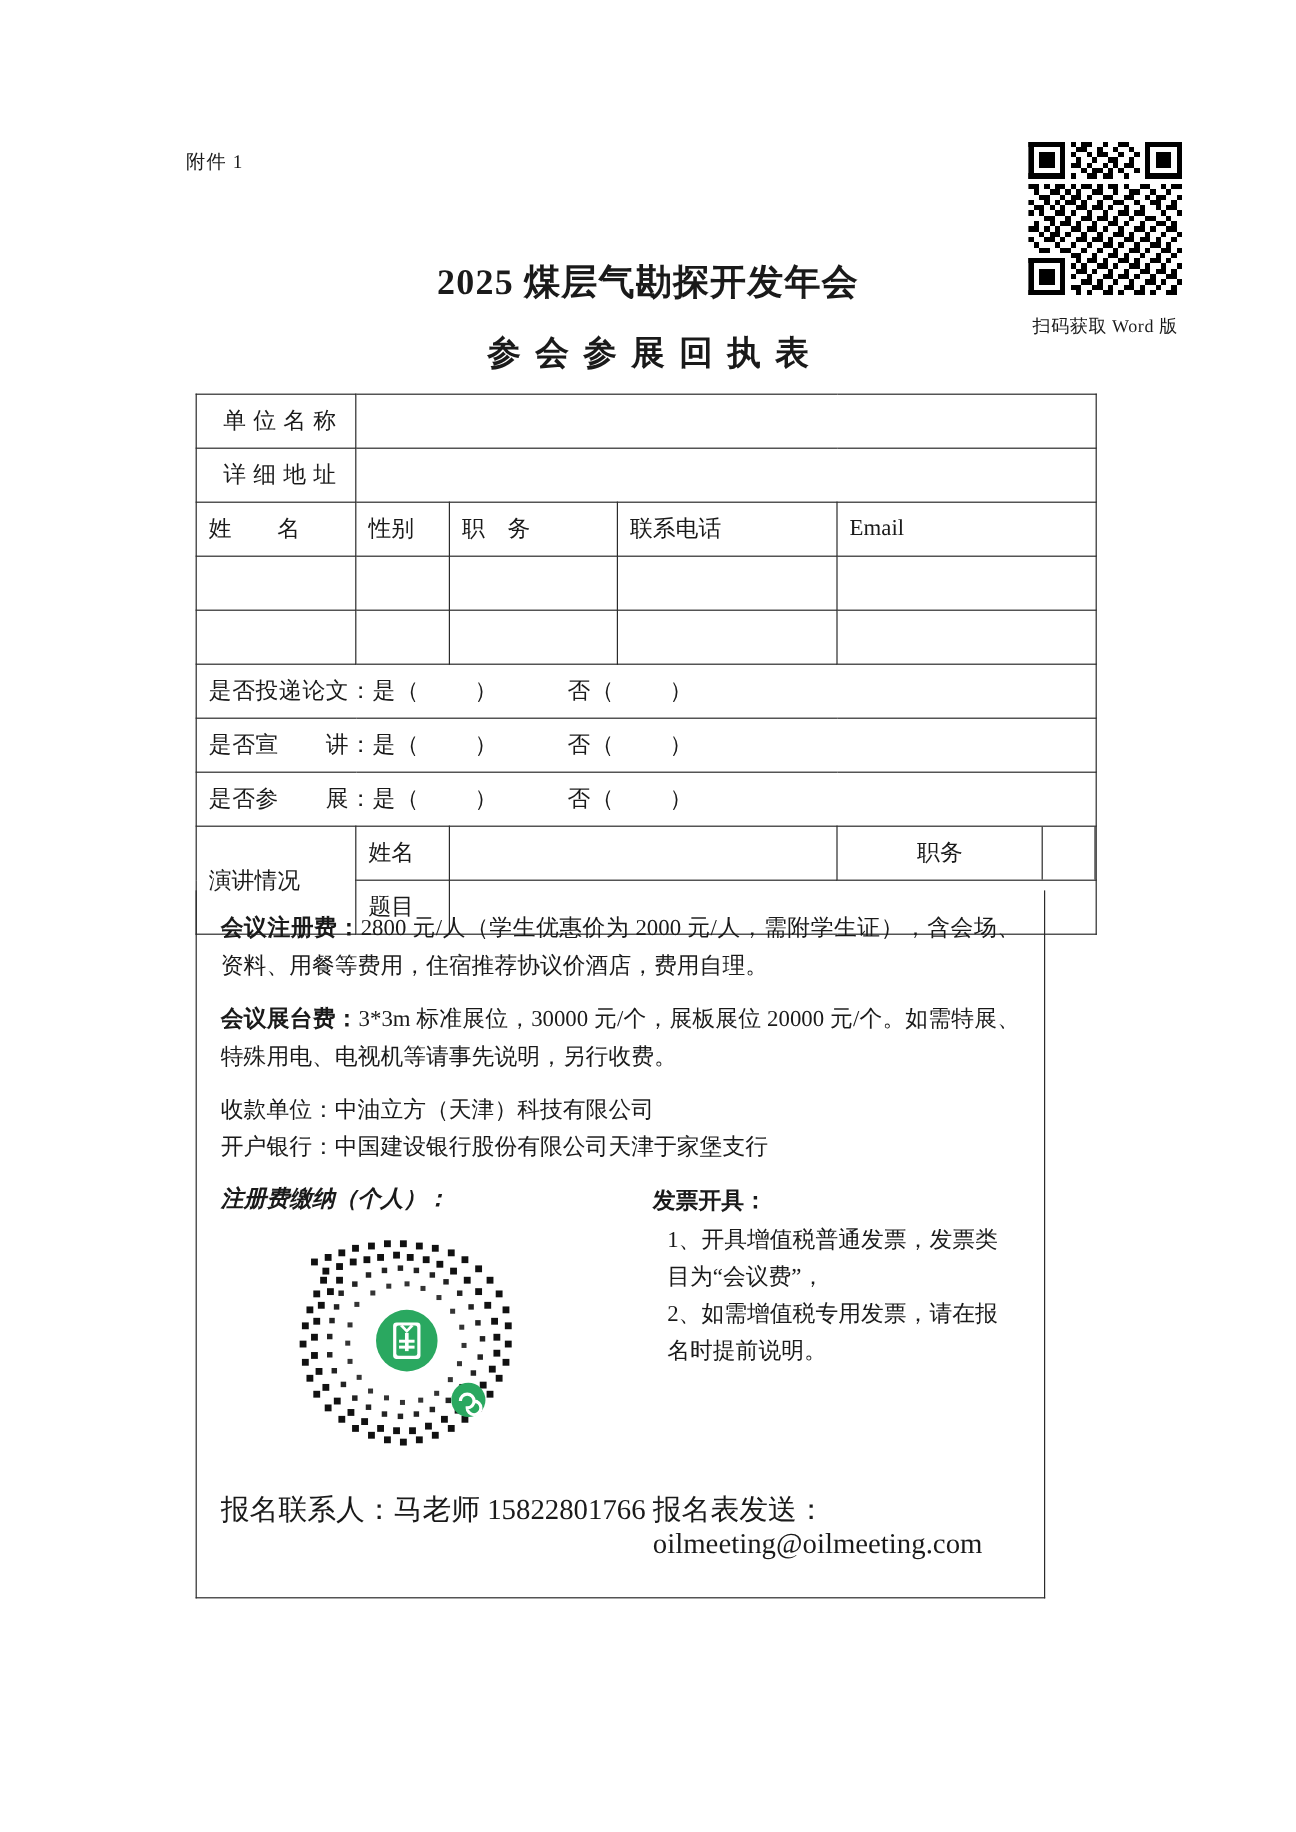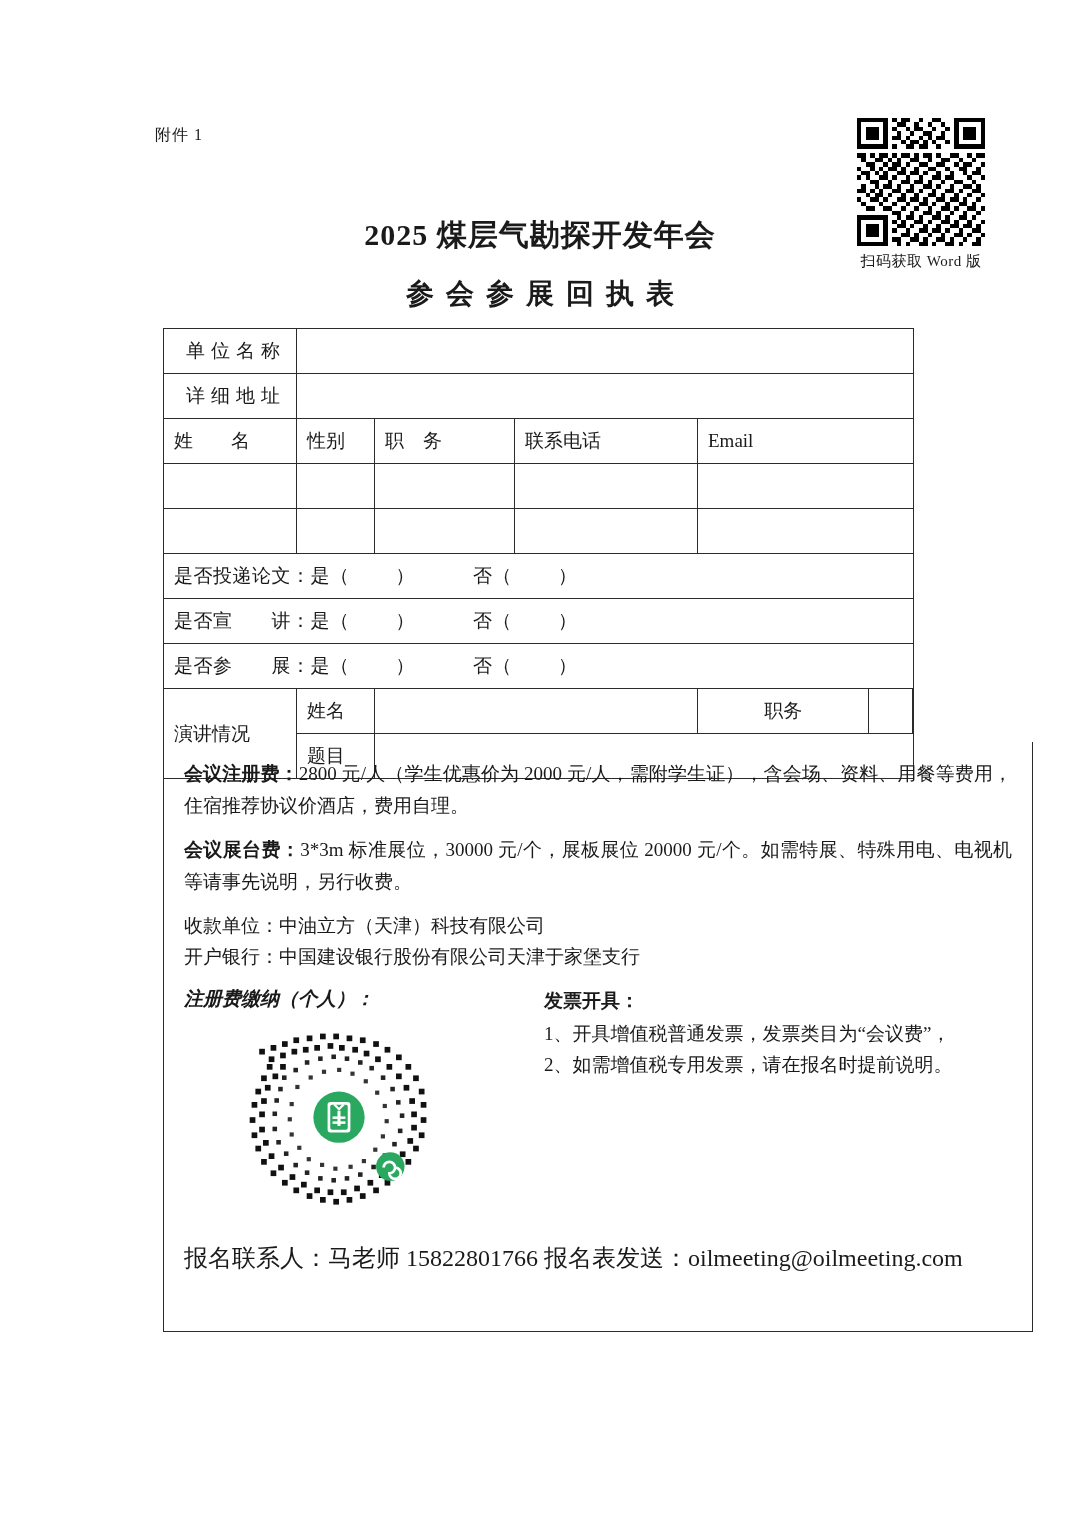--- a/index.html
+++ b/index.html
@@ -37,21 +37,21 @@
     width: 128px;
     text-align: center;
   }
   .qr-top .qrbox {
     width: 128px;
     height: 128px;
     display: block;
   }
   .qr-top .qrcap {
     font-size: 15px;
-    margin-top: 6px;
+    margin-top: 17px;
     white-space: nowrap;
     letter-spacing: 0.5px;
   }
   .title1 {
     position: absolute;
     left: 0; right: 0;
     top: 215px;
     text-align: center;
     font-size: 30px;
     font-weight: bold;
@@ -98,21 +98,21 @@
   }
   .qline .sp { display:inline-block; width: 46px; }
   .qline .sp2 { display:inline-block; width: 58px; }
   .vmid { vertical-align: middle; }
 
   
   .notes {
     position: absolute;
     left: 163px;
     top: 742px;
-    width: 870px;
+    width: 708px;
     box-sizing: border-box;
     border: 1px solid #2b2b2b;
     border-top: none;
     padding: 16px 20px 18px 20px;
     min-height: 590px;
   }
   .para {
     font-size: 19px;
     line-height: 32px;
     margin-bottom: 12px;
@@ -143,20 +143,21 @@
     font-style: italic;
   }
   .invoice-hd {
     font-size: 19px;
     font-weight: bold;
     margin-bottom: 4px;
   }
   .invoice-line {
     font-size: 19px;
     line-height: 31px;
+    margin-left: 12px;
   }
   .wxqr-wrap {
     margin: 14px 0 0 60px;
     width: 190px;
     height: 190px;
     position: relative;
   }
   .contactrow {
     display: flex;
     margin-top: 26px;

